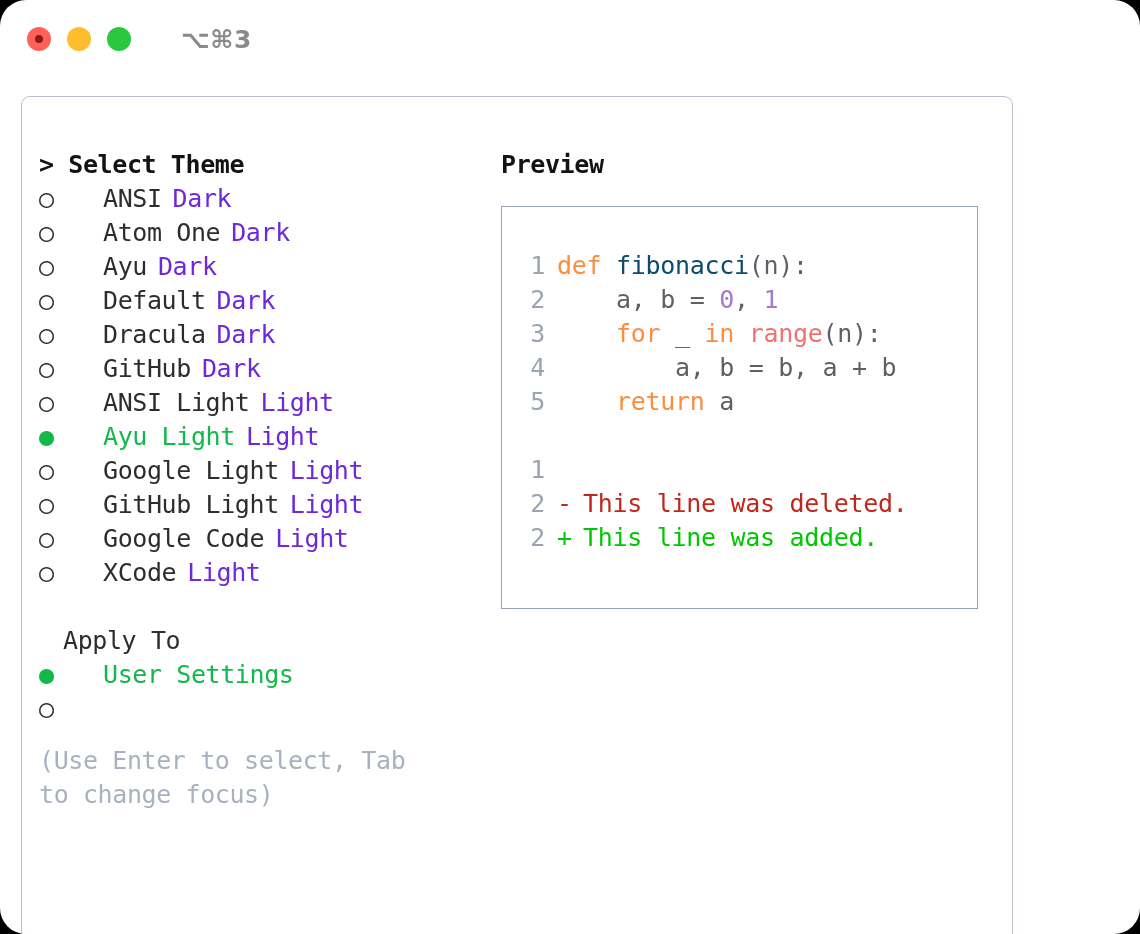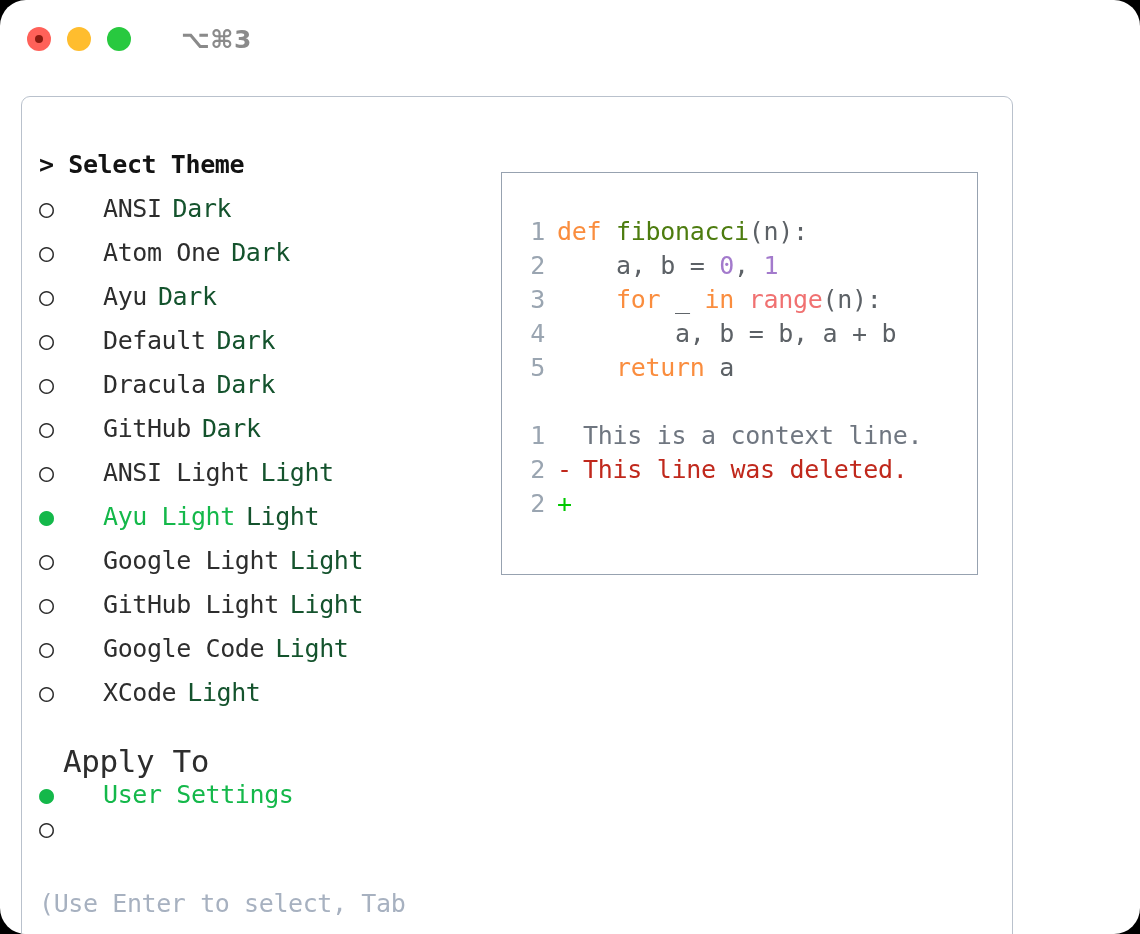--- a/index.html
+++ b/index.html
@@ -119,42 +119,41 @@
     flex: 0 0 auto;
     text-align: left;
     font-size: 25px;
   }
   .radio-off { color: #2d2d2d; }
   .radio-on  { color: #14b84a; }
 
   .opt-label { color: #2d2d2d; margin-left: 40px; }
   .opt .opt-label.sel { color: #14b84a; }
   .opt-tag {
-    color: #14532d;
+    color: #6d28d9;
     padding-left: 11px;
-    margin-top: 10px;
   }
 
   .subsection {
     margin-top: 34px;
   }
   .subsection-title {
-    font-size: 31px;
+    font-size: 25px;
     color: #2d2d2d;
     line-height: 34px;
     padding-left: 24px;
     letter-spacing: -0.4px;
     white-space: pre;
   }
 
   .hint {
-    margin-top: 34px;
+    margin-top: 18px;
     font-size: 25px;
     color: #a7b1c0;
-    line-height: 48px;
+    line-height: 34px;
     letter-spacing: -0.4px;
     width: 400px;
   }
 
   
   .right-pane {
     position: absolute;
     left: 479px;
     top: 51px;
     width: 490px;
@@ -188,21 +187,21 @@
   .lineno {
     width: 30px;
     flex: 0 0 auto;
     text-align: right;
     color: #9aa5b1;
     padding-right: 12px;
   }
   .code-text { color: #5c6166; }
 
   .tok-kw   { color: #fa8d3e; margin-top: 28px; }
-  .tok-fn   { color: #4d7c0f; }
+  .tok-fn   { color: #0c4a6e; }
   .tok-num  { color: #a37acc; }
   .tok-call { color: #f07171; }
   .tok-plain{ color: #5c6166; }
 
   .blank-row { height: 34px; }
 
   .diff-sign { width: 26px; flex: 0 0 auto; }
   .diff-ctx  { color: #6f7680; }
   .diff-del  { color: #c0281c; }
   .diff-add  { color: #00c800; }
@@ -248,33 +247,34 @@
           <div class="opt-list" id="apply-list">
               <div class="opt"><span class="radio radio-on">●</span><span class="opt-label sel">User Settings</span></div>
               <div class="opt"><span class="radio radio-off">○</span></div>
             </div>
         </div>
 
         <div class="hint">(Use Enter to select, Tab to change focus)</div>
       </div>
 
       <div class="right-pane">
+        <div class="preview-title">Preview</div>
 
         <div class="preview-box">
           <div id="code-block">
               <div class="code-line"><span class="lineno">1</span><span class="code-text"><span class="tok-kw">def </span><span class="tok-fn">fibonacci</span><span class="tok-plain">(n):</span></span></div>
               <div class="code-line"><span class="lineno">2</span><span class="code-text"><span class="tok-plain">    a, b = </span><span class="tok-num">0</span><span class="tok-plain">, </span><span class="tok-num">1</span></span></div>
               <div class="code-line"><span class="lineno">3</span><span class="code-text"><span class="tok-plain">    </span><span class="tok-kw">for</span><span class="tok-plain"> _ </span><span class="tok-kw">in</span><span class="tok-plain"> </span><span class="tok-call">range</span><span class="tok-plain">(n):</span></span></div>
               <div class="code-line"><span class="lineno">4</span><span class="code-text"><span class="tok-plain">        a, b = b, a + b</span></span></div>
               <div class="code-line"><span class="lineno">5</span><span class="code-text"><span class="tok-plain">    </span><span class="tok-kw">return</span><span class="tok-plain"> a</span></span></div>
             </div>
           <div class="blank-row"></div>
           <div id="diff-block">
-              <div class="diff-line"><span class="lineno">1</span><span class="diff-sign diff-ctx"> </span><span class="diff-ctx">This is a context line.</span></div>
+              <div class="diff-line"><span class="lineno">1</span><span class="diff-sign diff-ctx"> </span></div>
               <div class="diff-line"><span class="lineno">2</span><span class="diff-sign diff-del">-</span><span class="diff-del">This line was deleted.</span></div>
-              <div class="diff-line"><span class="lineno">2</span><span class="diff-sign diff-add">+</span></div>
+              <div class="diff-line"><span class="lineno">2</span><span class="diff-sign diff-add">+</span><span class="diff-add">This line was added.</span></div>
             </div>
         </div>
       </div>
 
     </div>
   </div>
 </div>
 
 </body></html>

